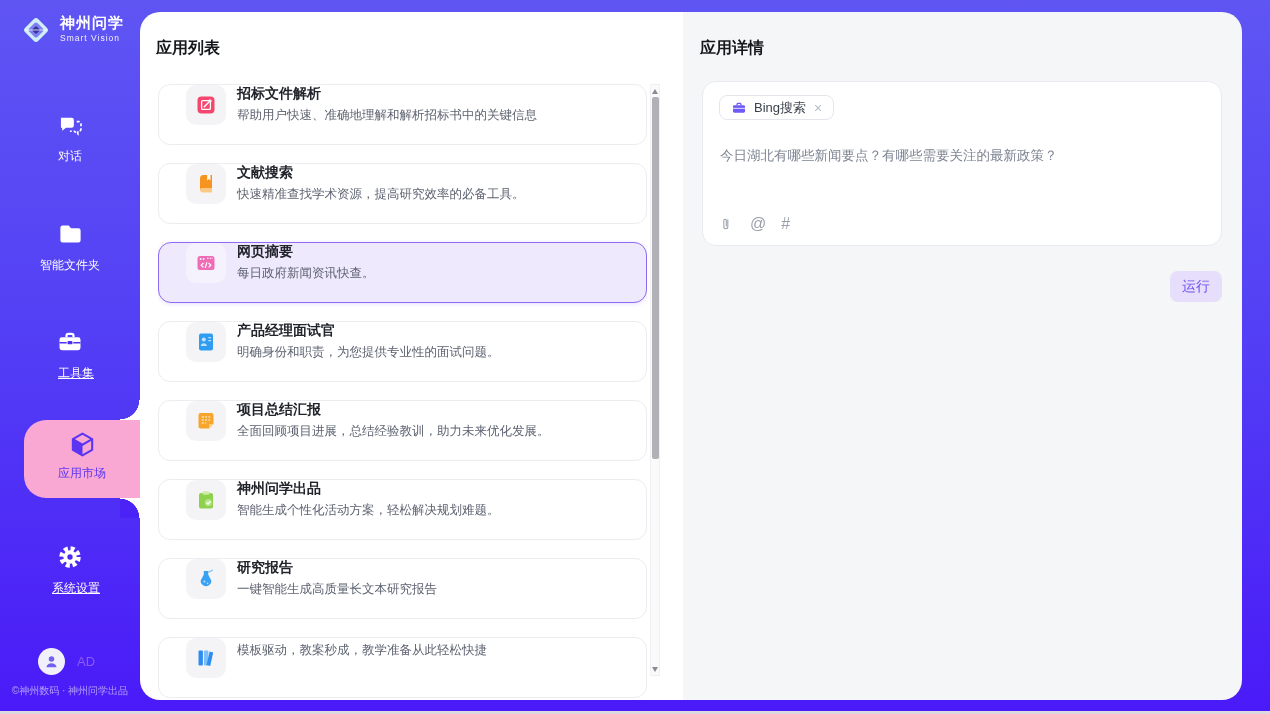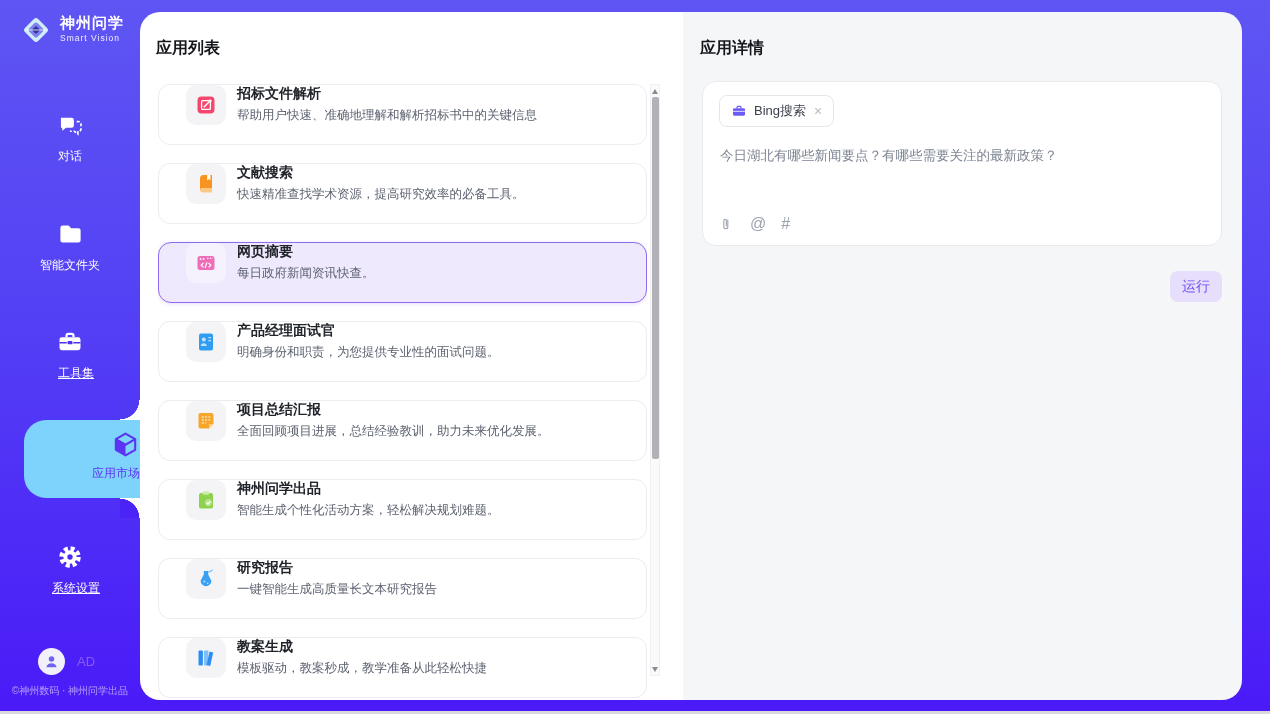--- a/index.html
+++ b/index.html
@@ -12,22 +12,22 @@
   
   .sidebar { position:absolute; left:0; top:0; width:140px; height:714px; color:#fff; }
   .logo { position:absolute; left:20px; top:14px; display:flex; gap:8px; }
   .logo-title { font-size:15px; font-weight:bold; letter-spacing:1px; }
   .logo-sub { font-size:8.5px; letter-spacing:1px; opacity:.92; }
   .nav-item { position:absolute; left:0; width:140px; text-align:center; cursor:pointer; }
   .nav-item .nlabel { display:block; font-size:12px; margin-top:5px; }
   .nav-item.u .nlabel { text-decoration:underline;padding-left:12px; }
   .ni-1 { top:112px; } .ni-2 { top:221px; } .ni-3 { top:328px; } .ni-5 { top:543px; }
 
-  .active-pill { position:absolute; left:24px; top:420px; width:116px; height:78px; background:#7dd3fc;
-                 border-radius:22px 0 0 22px; text-align:right; color:#5b35f2; cursor:pointer; }
+  .active-pill { position:absolute; left:24px; top:420px; width:116px; height:78px; background:#f9a8d4;
+                 border-radius:22px 0 0 22px; text-align:center; color:#5b35f2; cursor:pointer; }
   .active-pill::before { content:""; position:absolute; right:0; top:-20px; width:20px; height:20px;
                  background:radial-gradient(circle 20px at 0 0, #5138f3 0 19px, #fff 19.5px); }
   .active-pill::after { content:""; position:absolute; right:0; bottom:-20px; width:20px; height:20px;
                  background:radial-gradient(circle 20px at 0 100%, #4c23f7 0 19px, #fff 19.5px); }
   .active-pill .nlabel { display:block; font-size:12px; color:#5b35f2; margin-top:2px; }
   .active-pill svg { margin-top:10px; }
 
   .user-row { position:absolute; left:38px; top:648px; display:flex; align-items:center; gap:12px; cursor:pointer; }
   .avatar { width:27px; height:27px; border-radius:50%; background:#f2f0fb; display:flex; align-items:center; justify-content:center; }
   .user-name { font-size:13px; color:#8b5cf6; }
@@ -54,21 +54,21 @@
   .sb-arrow { position:absolute; left:0; width:8px; height:10px; display:flex; align-items:center; justify-content:center; cursor:pointer; }
   .sb-up { top:1px; } .sb-down { bottom:1px; }
   .tri-up { width:0; height:0; border-left:3.5px solid transparent; border-right:3.5px solid transparent; border-bottom:5px solid #8a8a92; }
   .tri-down { width:0; height:0; border-left:3.5px solid transparent; border-right:3.5px solid transparent; border-top:5px solid #8a8a92; }
   .sb-thumb { position:absolute; left:0.5px; top:12px; width:7px; height:362px; background:#b2b1b7; border-radius:2px; cursor:pointer; }
 
   
   .panel-detail { flex:1; background:#f5f6f8; position:relative; }
   .detail-card { position:absolute; left:19px; top:69px; width:520px; height:165px; background:#fff;
                  border:1px solid #e8eaee; border-radius:14px; }
-  .chip { position:absolute; left:16px; top:13px; height:32px; display:inline-flex; align-items:center; gap:7px;
+  .chip { position:absolute; left:16px; top:13px; height:25px; display:inline-flex; align-items:center; gap:7px;
           padding:0 10px 0 11px; background:#fff; border:1px solid #e4e6eb; border-radius:8px; cursor:pointer; }
   .chip-label { font-size:13px; color:#3a3f4a; }
   .chip-close { font-size:14px; color:#b6bac2; cursor:pointer; line-height:1; padding:0 1px; }
   .prompt { position:absolute; left:17px; top:64px; right:16px; font-size:13.5px; color:#7d8492; line-height:1.5; cursor:text; }
   .input-icons { position:absolute; left:17px; top:133px; display:flex; align-items:center; gap:15px; color:#9aa0ab; }
   .iic { font-size:16px; cursor:pointer; display:flex; align-items:center; }
   .run-btn { position:absolute; left:487px; top:259px; width:52px; height:31px; background:#e7defb; color:#7150f2;
              font-size:14px; border:none; border-radius:8px; cursor:pointer; display:flex; align-items:center; justify-content:center; }
 </style>
 </head>
@@ -259,21 +259,20 @@
 
       <div class="card">
         <div class="tile">
           <svg width="22" height="22" viewBox="0 0 22 22">
             <rect x="3.5" y="3.5" width="4.4" height="15" rx="1" fill="#2e8ef0"></rect>
             <rect x="9" y="3.5" width="4.4" height="15" rx="1" fill="#7cc0f7"></rect>
             <path d="M14.6 4.6l3.6 1-3 13.4-3.6-1z" fill="#2e8ef0"></path>
           </svg>
         </div>
         <div class="ctext">
-          <div class="cname">教案生成</div>
           <div class="cdesc">模板驱动，教案秒成，教学准备从此轻松快捷</div>
         </div>
       </div>
 
     </div>
 
     <div class="scrollbar">
       <div class="sb-arrow sb-up">
           <div class="tri-up"></div>
         </div>

